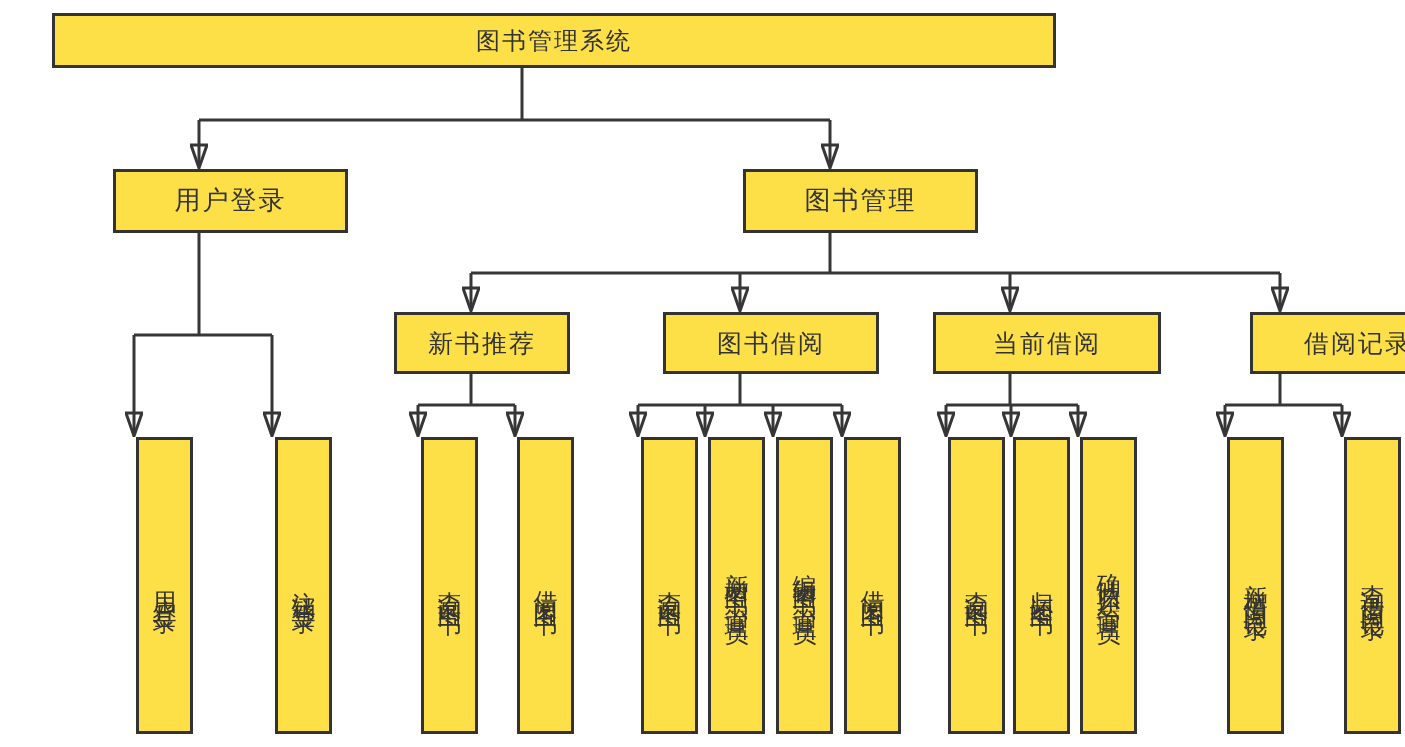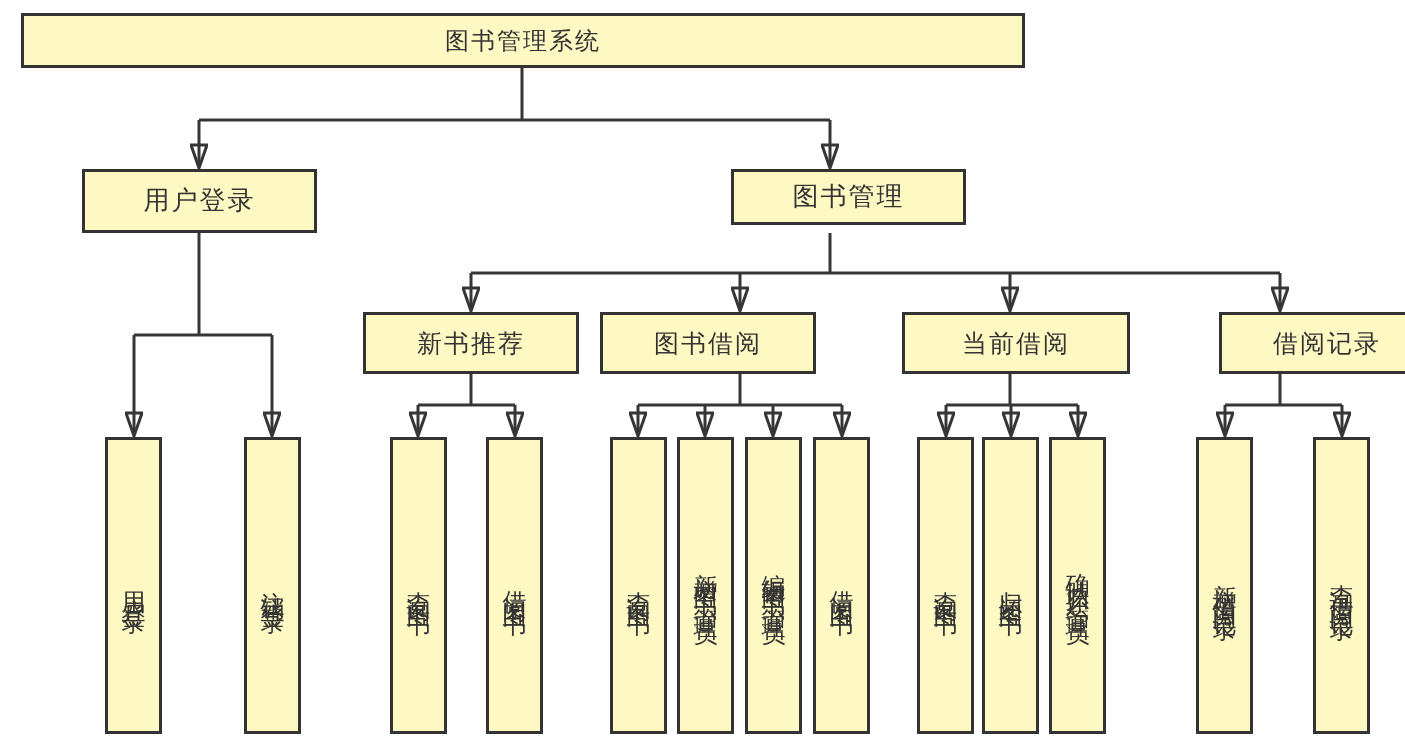--- a/index.html
+++ b/index.html
@@ -17,24 +17,25 @@
     position: absolute;
     left: 0; top: 0;
     width: 1405px; height: 747px;
     pointer-events: none;
   }
   .wires path { stroke: #363636; stroke-width: 3; fill: none; }
   .wires path.arrow { marker-end: url(#ah); }
   .node {
     position: absolute;
     border: 3px solid #333333;
-    background: #fef9c3;
+    background: #fde047;
     display: flex;
     align-items: center;
     justify-content: center;
+    margin-left: 31px;
   }
   .node .lbl {
     line-height: 1.15;
     white-space: nowrap;
   }
   .root .lbl { font-size: 24px; letter-spacing: 2px; }
   .lvl2 .lbl { font-size: 26px; letter-spacing: 2px; }
   .lvl3 .lbl { font-size: 25px; letter-spacing: 2px; }
   .leaf { top: 437px; width: 57px; height: 297px; }
   .leaf .lbl {
@@ -96,28 +97,28 @@
     <path class="arrow" d="M1342,405 V435"></path>
   </svg>
 
   <div class="node root" style="left:21px; top:13px; width:1004px; height:55px">
     <span class="lbl">图书管理系统</span>
   </div>
 
   <div class="node lvl2" style="left:82px; top:169px; width:235px; height:64px">
     <span class="lbl">用户登录</span>
   </div>
-  <div class="node lvl2" style="left:731px; top:169px; width:235px; height:56px">
+  <div class="node lvl2" style="left:712px; top:169px; width:235px; height:64px">
     <span class="lbl">图书管理</span>
   </div>
 
-  <div class="node lvl3" style="left:363px; top:312px; width:216px; height:62px">
+  <div class="node lvl3" style="left:363px; top:312px; width:176px; height:62px">
     <span class="lbl">新书推荐</span>
   </div>
-  <div class="node lvl3" style="left:600px; top:312px; width:216px; height:62px">
+  <div class="node lvl3" style="left:632px; top:312px; width:216px; height:62px">
     <span class="lbl">图书借阅</span>
   </div>
   <div class="node lvl3" style="left:902px; top:312px; width:228px; height:62px">
     <span class="lbl">当前借阅</span>
   </div>
   <div class="node lvl3" style="left:1219px; top:312px; width:216px; height:62px">
     <span class="lbl">借阅记录</span>
   </div>
 
   <div class="node leaf" style="left:105px">

